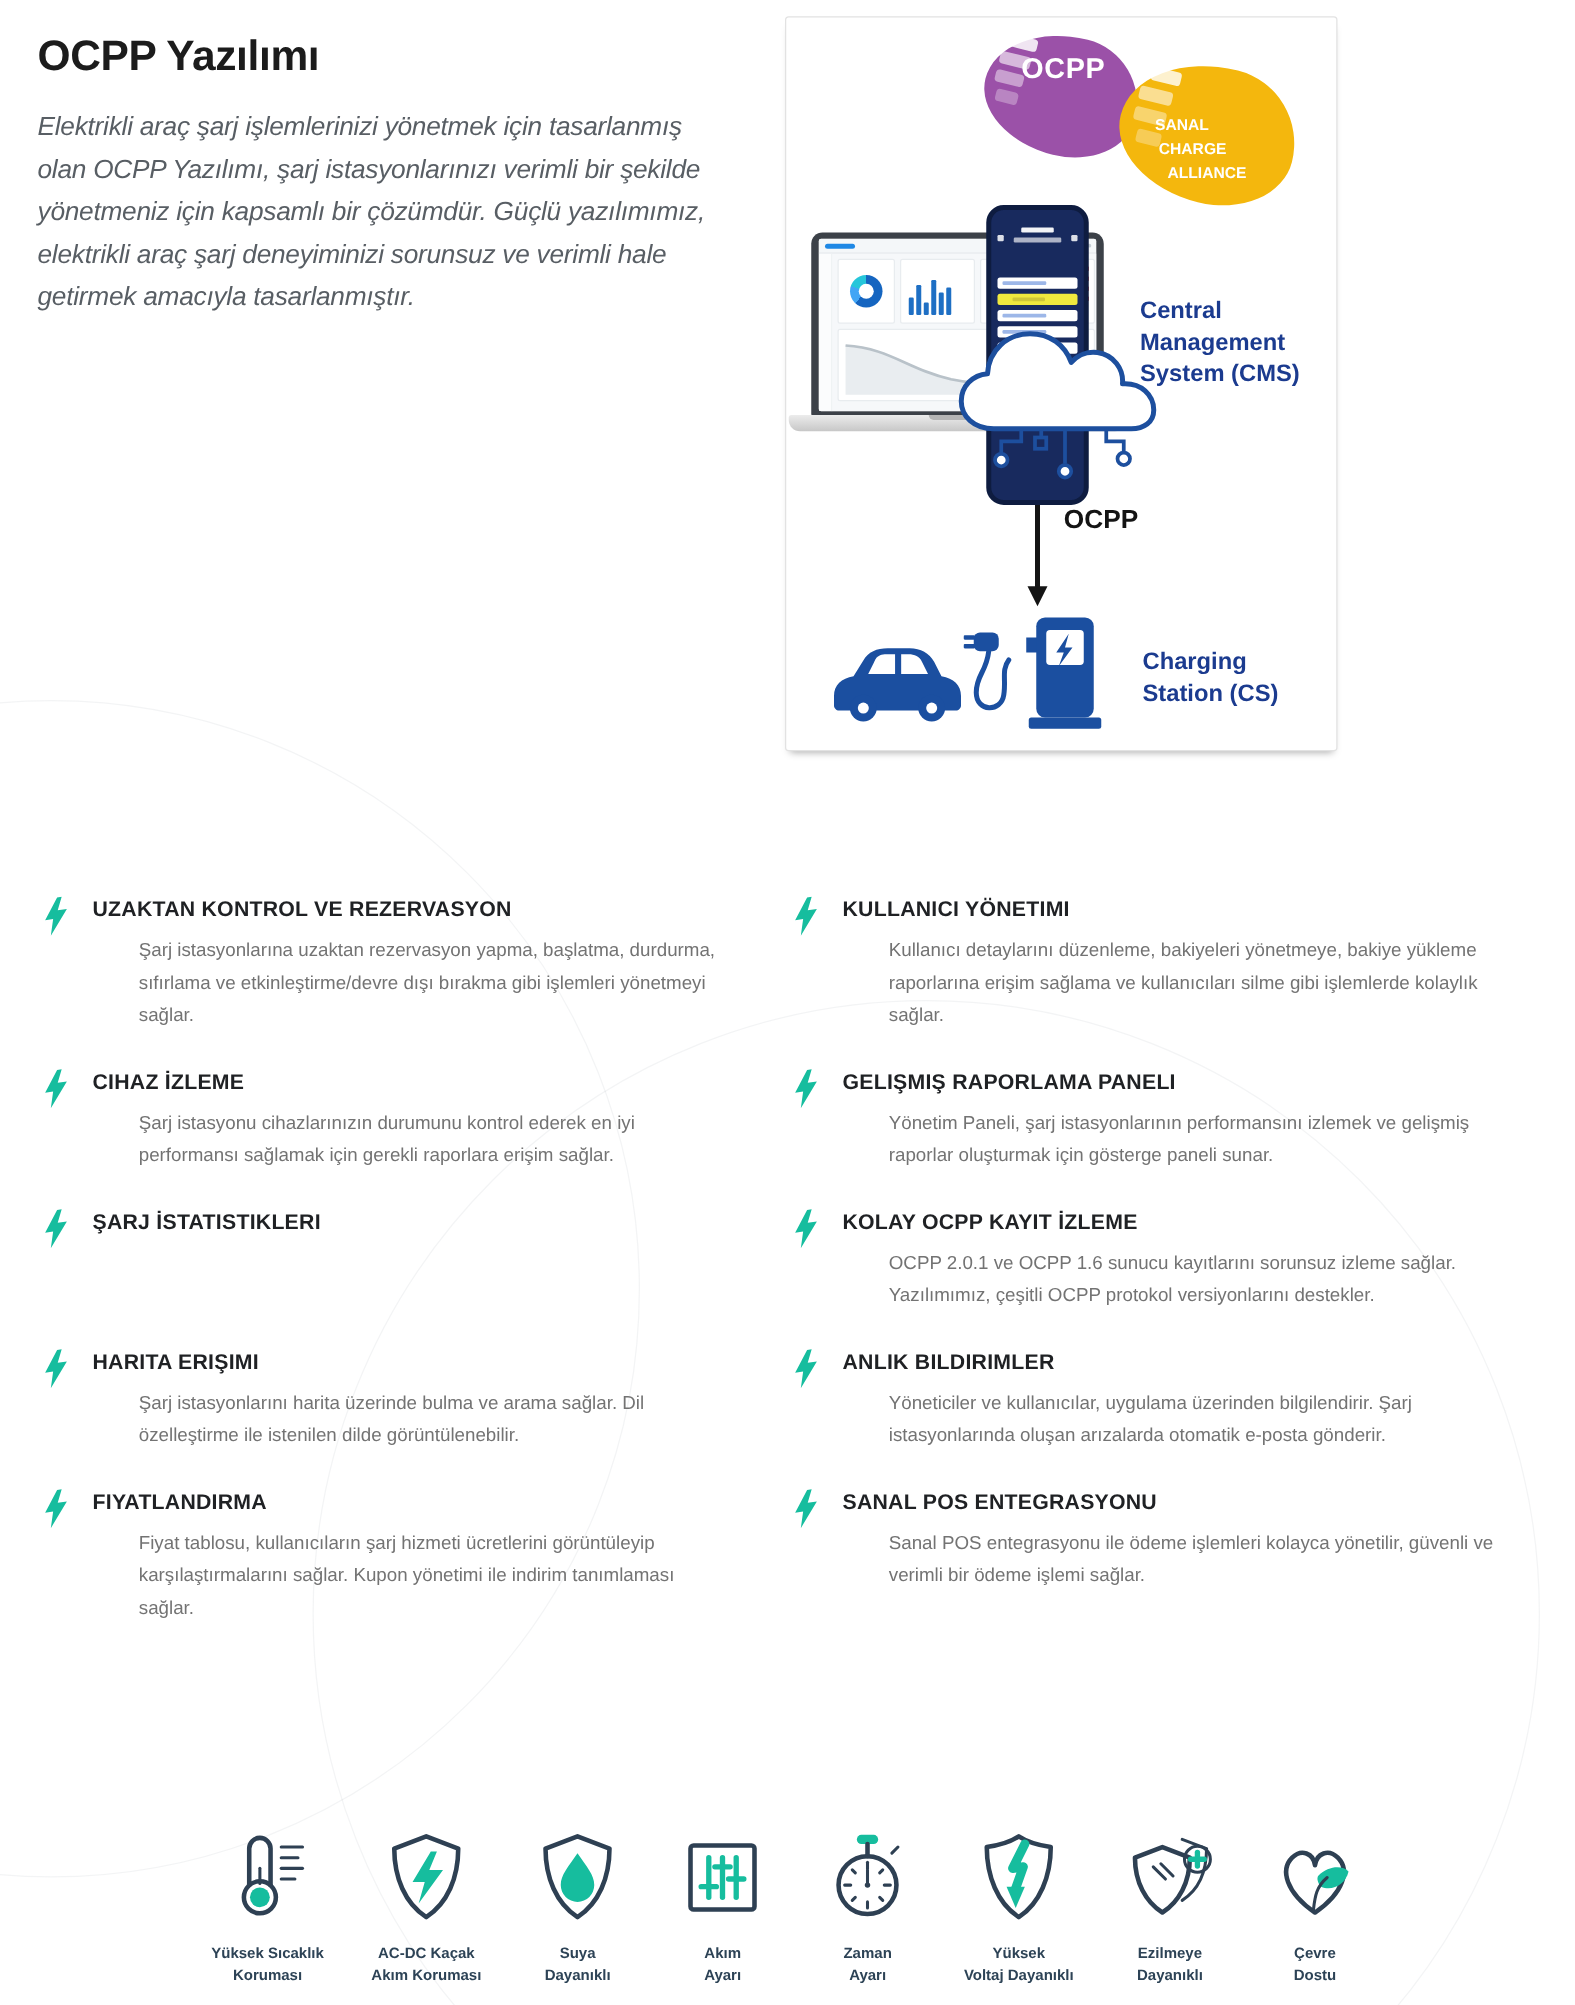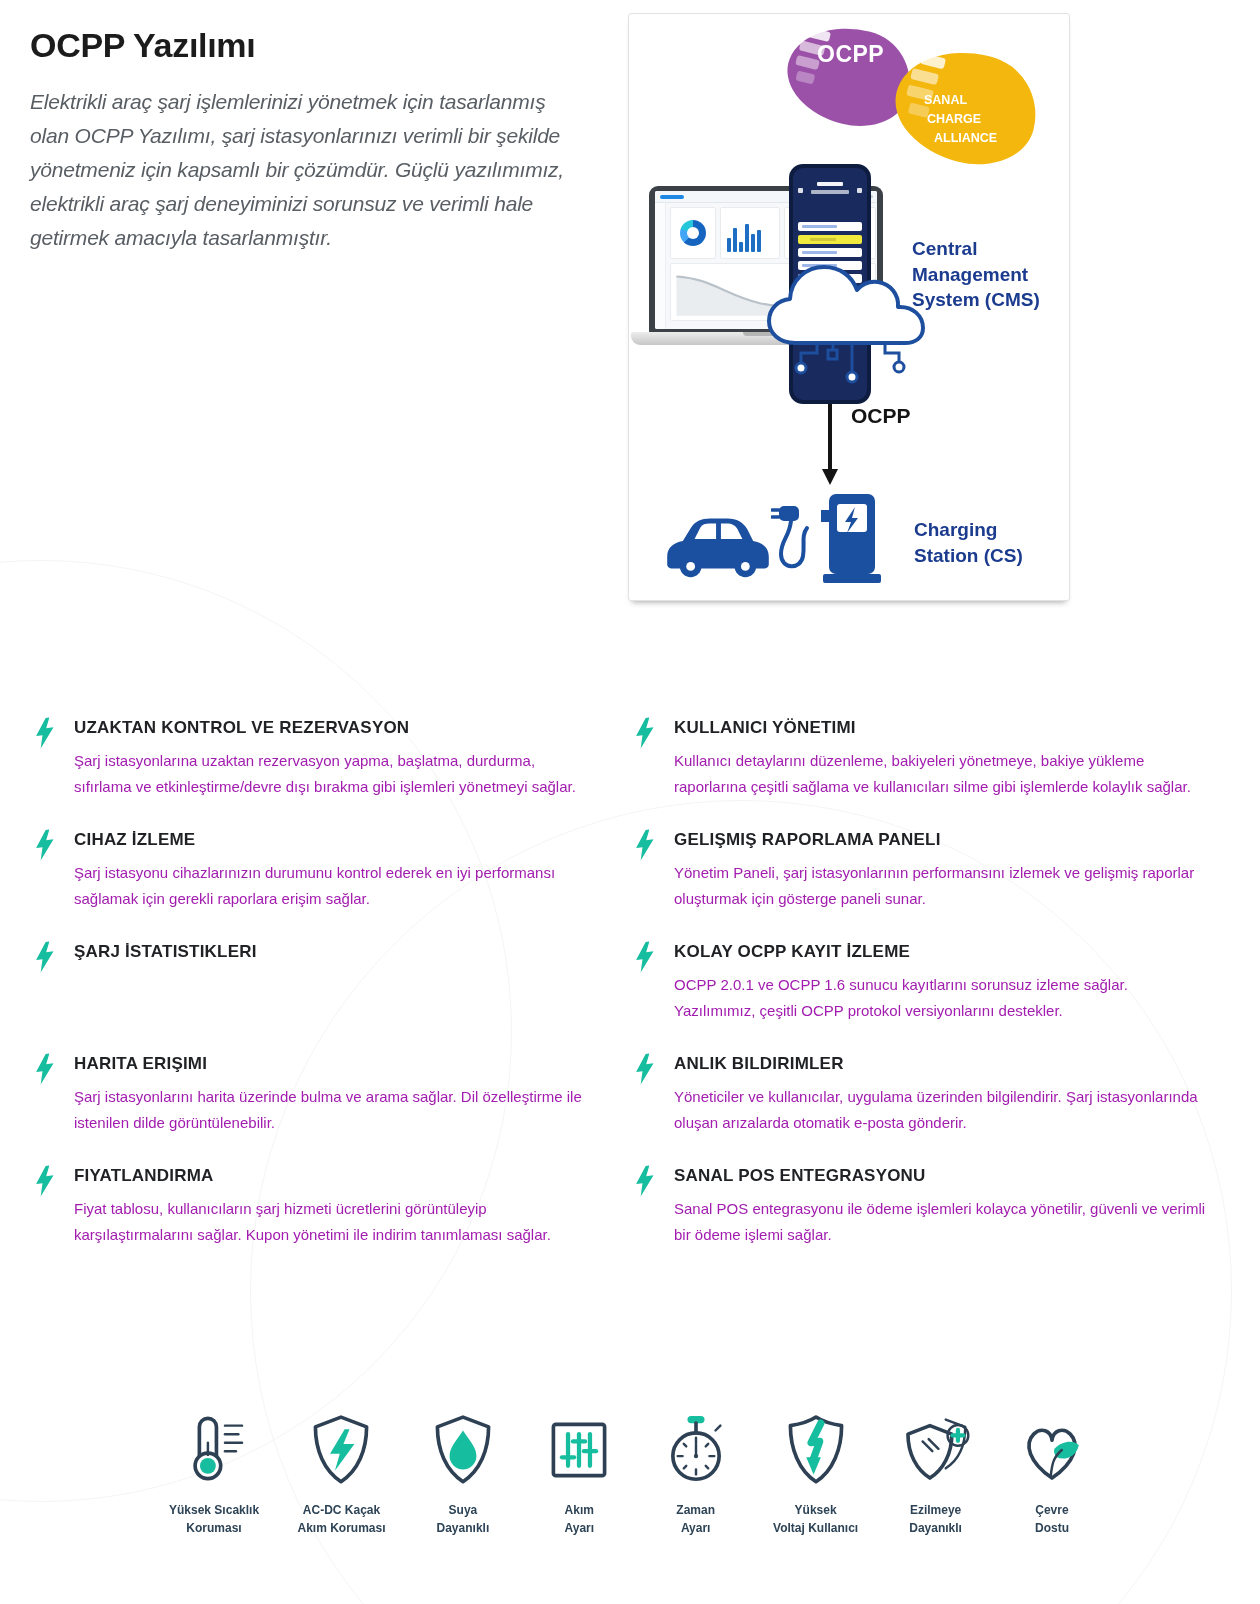--- a/index.html
+++ b/index.html
@@ -81,21 +81,21 @@
   .arrow{position:absolute;left:190px;top:352px;z-index:2;}
   .ocpp-proto{position:absolute;left:222px;top:390px;font-size:21px;font-weight:700;color:#141414;z-index:2;}
   .car{position:absolute;left:30px;top:488px;z-index:2;}
   .charger{position:absolute;left:142px;top:466px;z-index:2;}
 
   
   .features{margin:115px 40px 0 33px;display:grid;grid-template-columns:558px 1fr;column-gap:42px;row-gap:28px;}
   .feat{display:flex;gap:17px;padding-right:8px;}
   .f-icon{flex:0 0 24px;padding-top:1px;}
   .f-title{font-size:17px;font-weight:700;color:#1f2124;letter-spacing:.2px;margin:2px 0 0;}
-  .f-desc{font-size:15px;line-height:26px;color:#a21caf;margin-top:10px;}
+  .f-desc{font-size:15px;line-height:26px;color:#737373;margin-top:10px;margin-left:37px;}
 
   
   .badges{width:922px;margin:163px auto 0;display:flex;justify-content:space-between;align-items:flex-start;}
   .badge{text-align:center;}
   .badge svg{display:block;margin:0 auto;}
   .b-label{margin-top:12px;font-size:12px;font-weight:700;color:#2d4356;line-height:1.5;}
   .footer-space{height:78px;}
 
   
   .ol{fill:none;stroke:#2e4053;stroke-width:3;stroke-linecap:round;stroke-linejoin:round;}
@@ -296,21 +296,21 @@
       </div>
 
       <div class="feat">
         <span class="f-icon">
           <svg width="24" height="32" viewBox="0 0 26 34">
               <path d="M16 1 L3 19 h7 L6 33 L23 12 h-8 L20 1 Z" fill="#16bd9e" transform="rotate(-8 13 17)"></path>
             </svg>
         </span>
         <div>
           <div class="f-title">KULLANICI YÖNETIMI</div>
-          <div class="f-desc">Kullanıcı detaylarını düzenleme, bakiyeleri yönetmeye, bakiye yükleme raporlarına çeşitli sağlama ve kullanıcıları silme gibi işlemlerde kolaylık sağlar.</div>
+          <div class="f-desc">Kullanıcı detaylarını düzenleme, bakiyeleri yönetmeye, bakiye yükleme raporlarına erişim sağlama ve kullanıcıları silme gibi işlemlerde kolaylık sağlar.</div>
         </div>
       </div>
 
       <div class="feat">
         <span class="f-icon">
           <svg width="24" height="32" viewBox="0 0 26 34">
               <path d="M16 1 L3 19 h7 L6 33 L23 12 h-8 L20 1 Z" fill="#16bd9e" transform="rotate(-8 13 17)"></path>
             </svg>
         </span>
         <div>
@@ -474,21 +474,21 @@
 Ayarı</div>
       </div>
 
       <div class="badge">
         <svg width="78" height="78" viewBox="0 0 64 64">
           <path class="ol" d="M32 5 C38 9 46 11 53 12 C53 31 46 49 32 58 C18 49 11 31 11 12 C18 11 26 9 32 5 Z"></path>
           <path d="M36 10 L28 26 l7 -1 -5 14" fill="none" stroke="#16bd9e" stroke-width="6" stroke-linejoin="round" stroke-linecap="round"></path>
           <polygon points="24,38 36,38 30,52" fill="#16bd9e"></polygon>
         </svg>
         <div class="b-label preline">Yüksek
-Voltaj Kullanıcı</div>
+Voltaj Dayanıklı</div>
       </div>
 
       <div class="badge">
         <svg width="78" height="78" viewBox="0 0 64 64">
           <path class="ol t2" d="M40 7 L56 13 C56 28 51 40 40 47"></path>
           <path class="ol" d="M27 12 L45 19 C45 35 38 48 27 55 C16 48 9 35 9 19 Z" fill="#fff"></path>
           <line class="ol t2" x1="21" y1="25" x2="29" y2="33"></line>
           <line class="ol t2" x1="26" y1="23" x2="34" y2="31"></line>
           <circle class="ol t2" cx="50" cy="20" r="8.5" fill="#fff"></circle>
           <line class="tl" x1="50" y1="15.5" x2="50" y2="24.5"></line>

